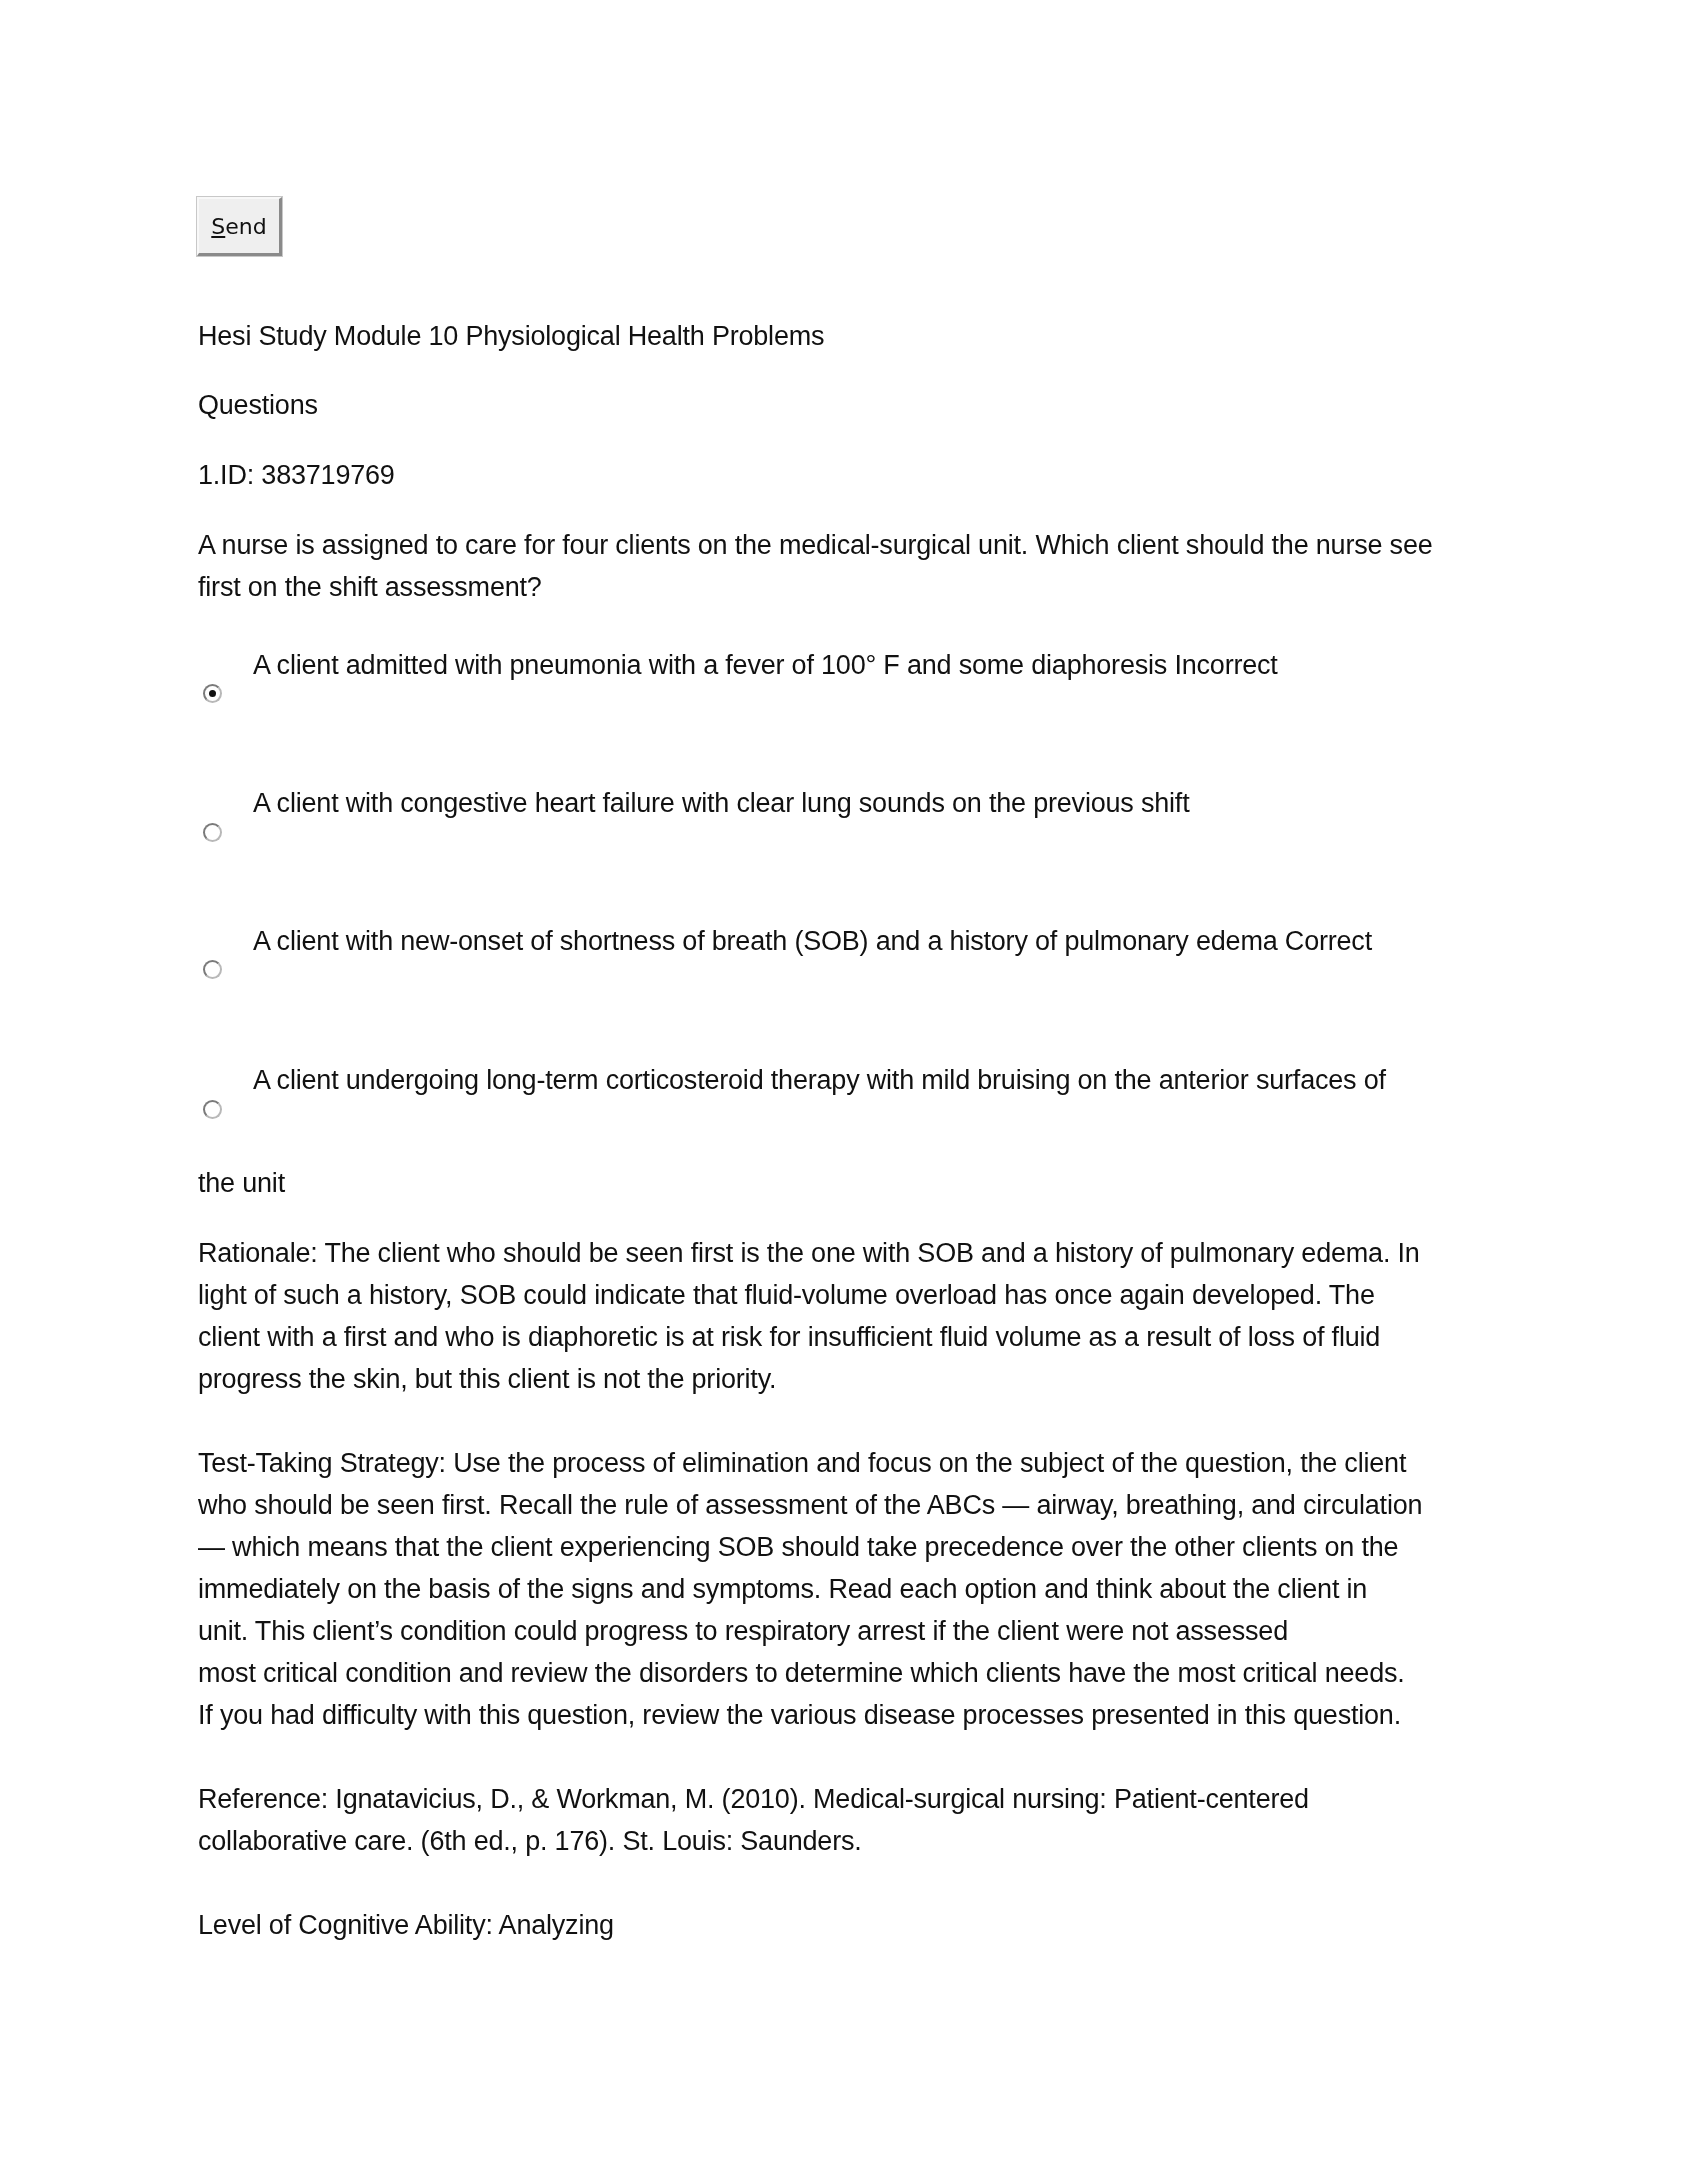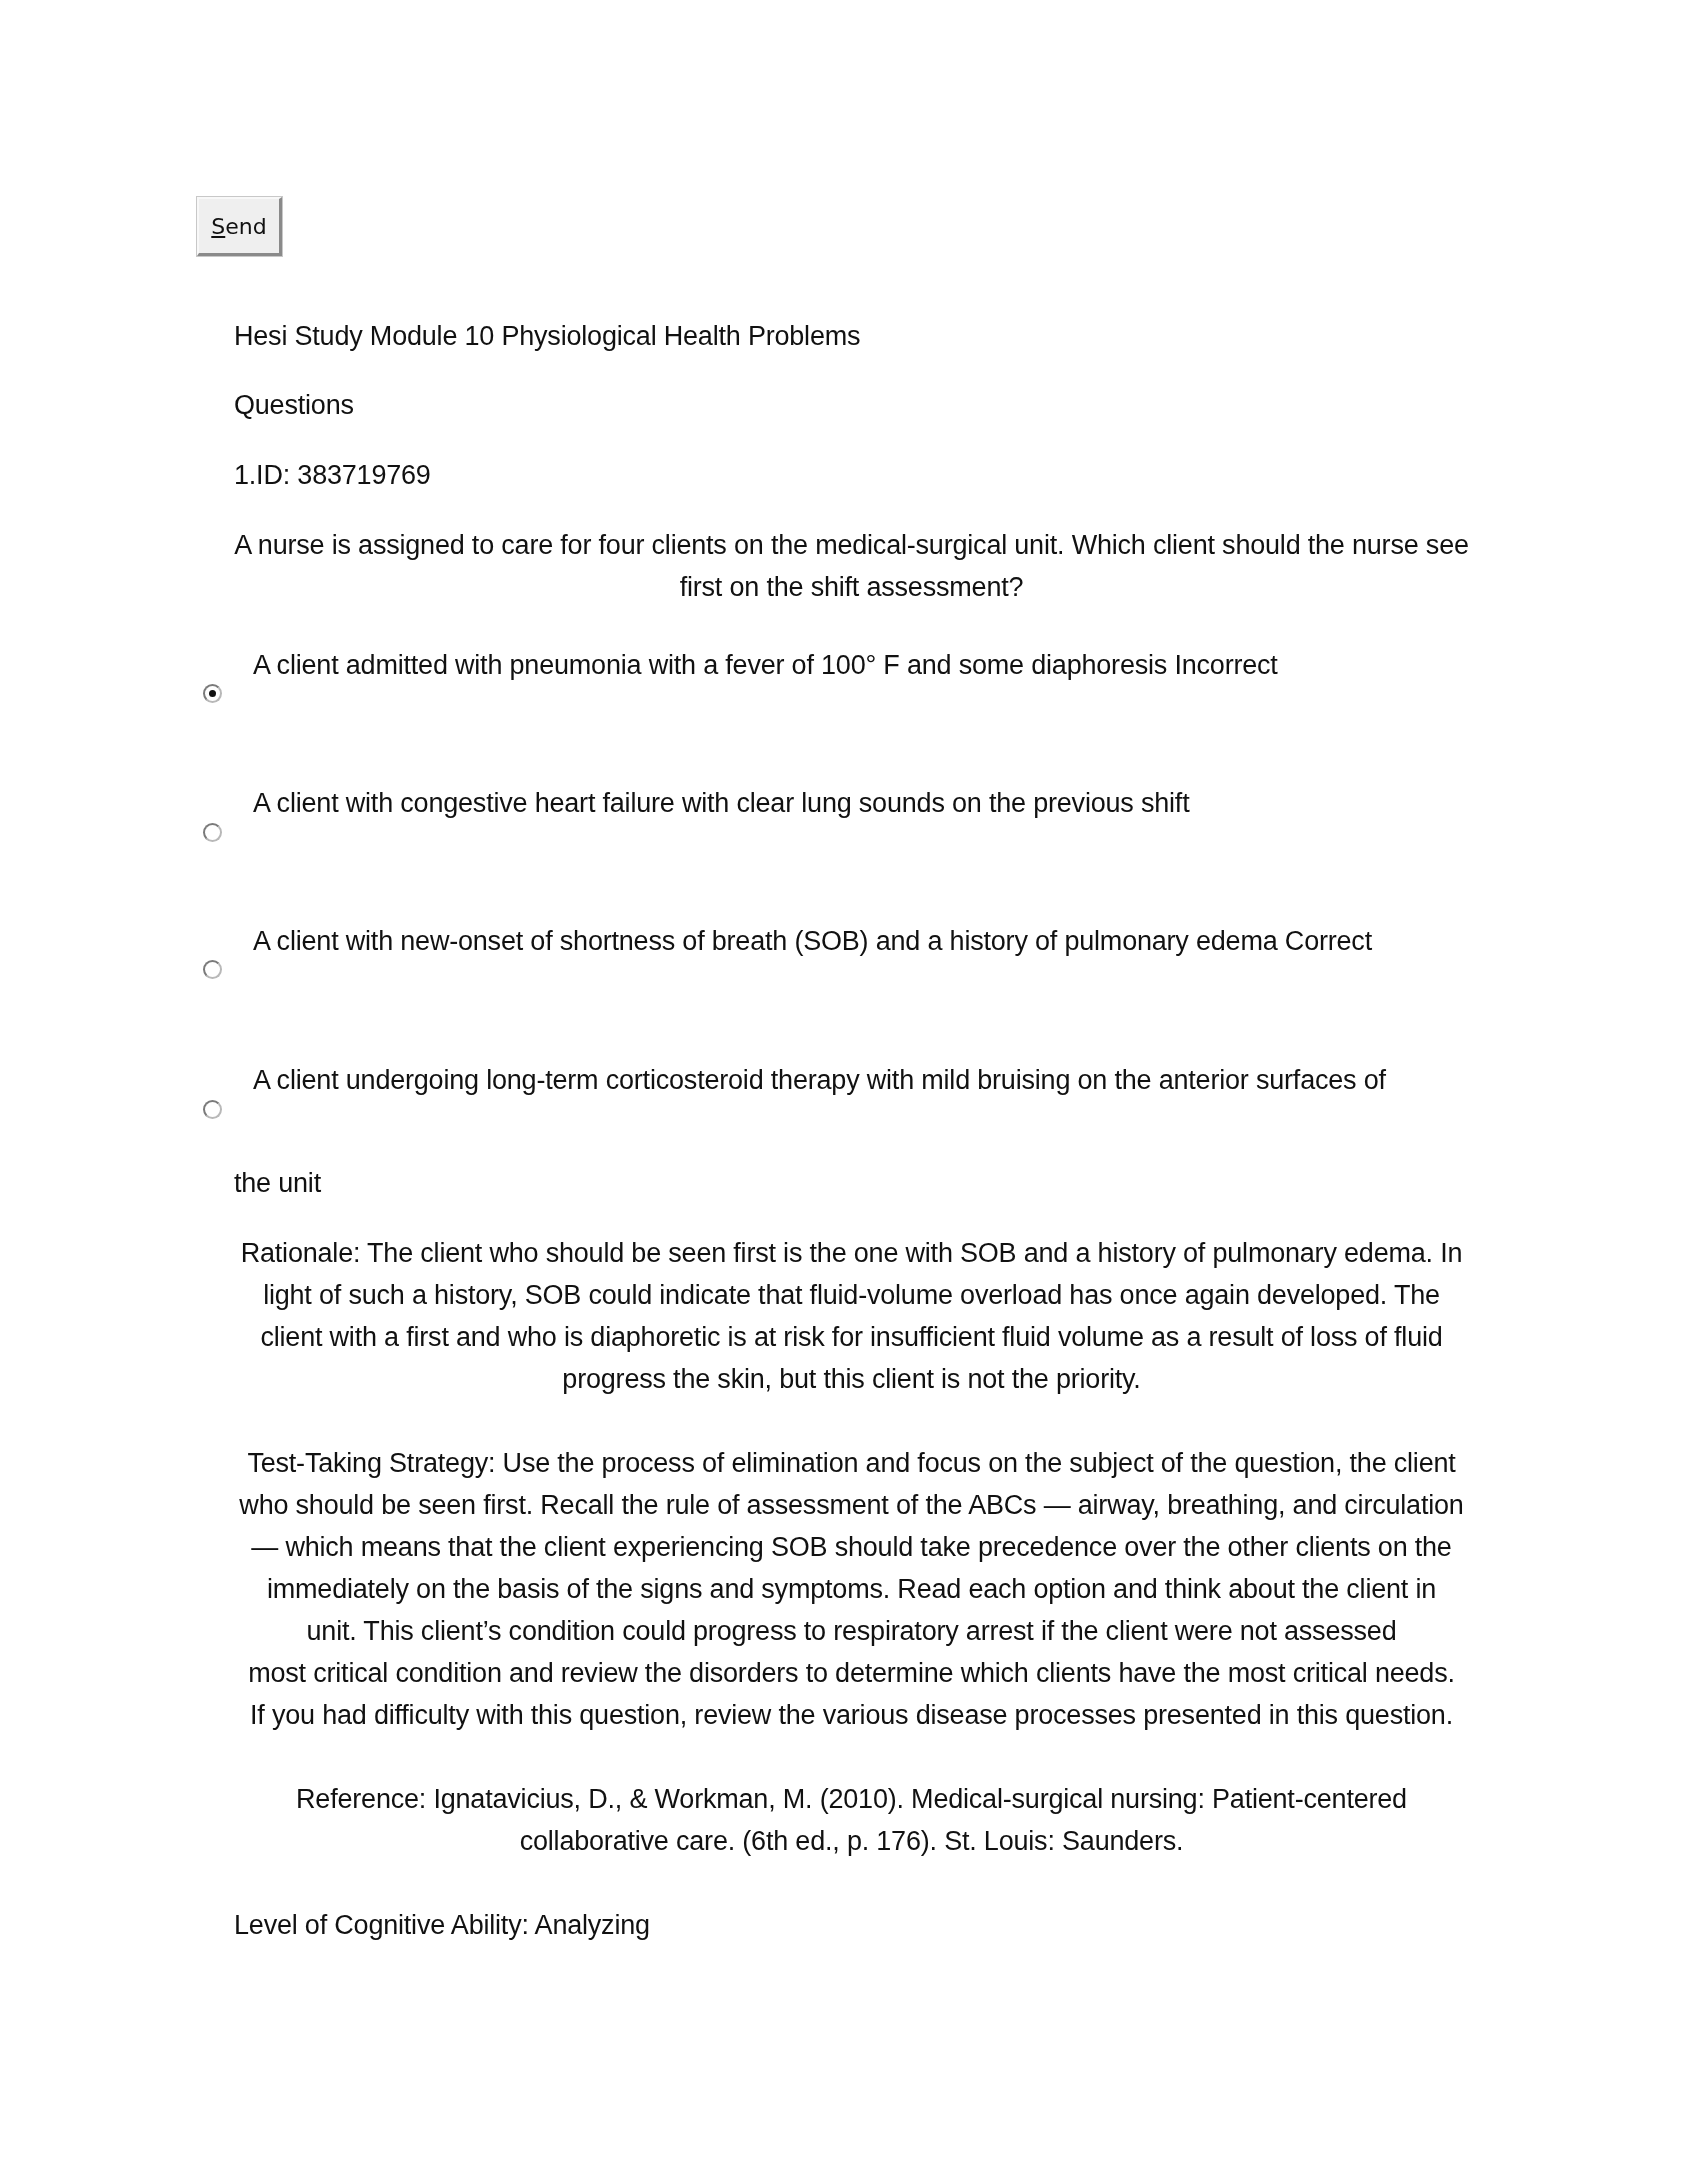--- a/index.html
+++ b/index.html
@@ -10,24 +10,24 @@
     box-sizing: border-box; background: #efefef;
     border-top: 2px solid #f8f8f8; border-left: 2px solid #f8f8f8;
     border-right: 3px solid #8a8a8a; border-bottom: 3px solid #8a8a8a;
     outline: 1px solid #c8c8c8;
     font-family: "DejaVu Sans", sans-serif; font-size: 22px; color: #111;
     display: flex; align-items: center; justify-content: center; cursor: pointer;
     padding: 0;
   }
   .send-btn .u { text-decoration: underline; }
   .line { position: absolute; left: 198px; font-size: 27px; line-height: 42px;
-          white-space: nowrap; letter-spacing: -0.2px; margin-left: 36px; }
+          white-space: nowrap; letter-spacing: -0.2px; }
   .para { position: absolute; left: 198px; width: 1307px; font-size: 27px;
           line-height: 42px; letter-spacing: -0.2px; }
-  .para span.l { display: block; white-space: nowrap; text-align: center; }
+  .para span.l { display: block; white-space: nowrap; }
   .opt-text { position: absolute; left: 253px; font-size: 27px; line-height: 34px;
               white-space: nowrap; letter-spacing: -0.2px; margin-top: 8px; }
   .radio { position: absolute; left: 203px; width: 19px; height: 19px;
            box-sizing: border-box; border-radius: 50%;
            border: 2px solid #b8b8b8; border-top-color: #7a7a7a; border-left-color: #7a7a7a;
            background: #fff; cursor: pointer; }
   .radio.checked::after { content: ""; position: absolute; left: 4px; top: 4px;
            width: 7px; height: 7px; border-radius: 50%; background: #111; }
 </style>
 </head>

